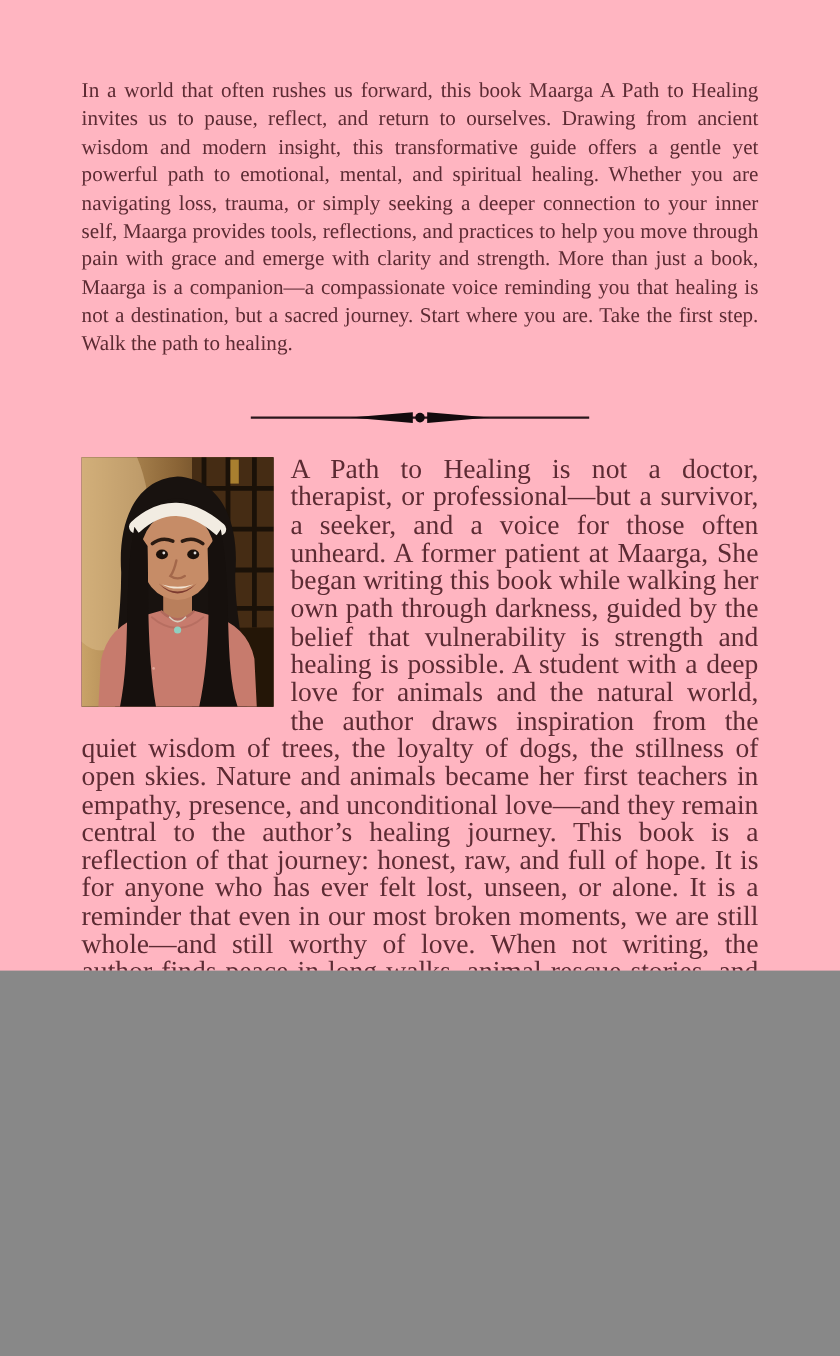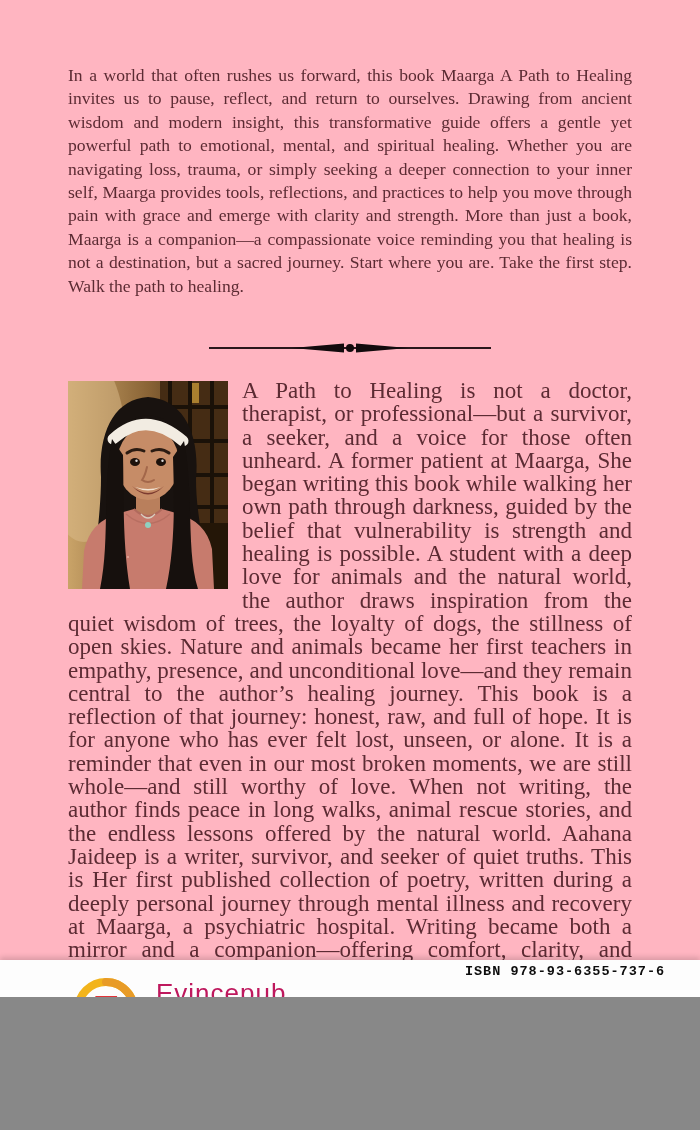--- a/index.html
+++ b/index.html
@@ -1,17 +1,17 @@
 <!DOCTYPE html>
 <html><head>
 <meta charset="utf-8">
 <style>
   html,body{margin:0;padding:0;background:#888;}
   .cover{
-    position:relative;width:700px;height:997px;margin:0 auto;
+    position:relative;width:700px;height:809px;margin:0 auto;
     background:#ffb5c1;overflow:hidden;
     font-family:"Liberation Serif", serif;color:#5c2b33;
   }
   .synopsis{
     position:absolute;left:68px;top:64px;width:564px;margin:0;
     font-size:17.6px;line-height:23.4px;text-align:justify;
   }
   .divider{position:absolute;left:208px;top:340px;width:284px;height:16px;}
   .about{
     position:absolute;left:68px;top:379px;width:564px;

